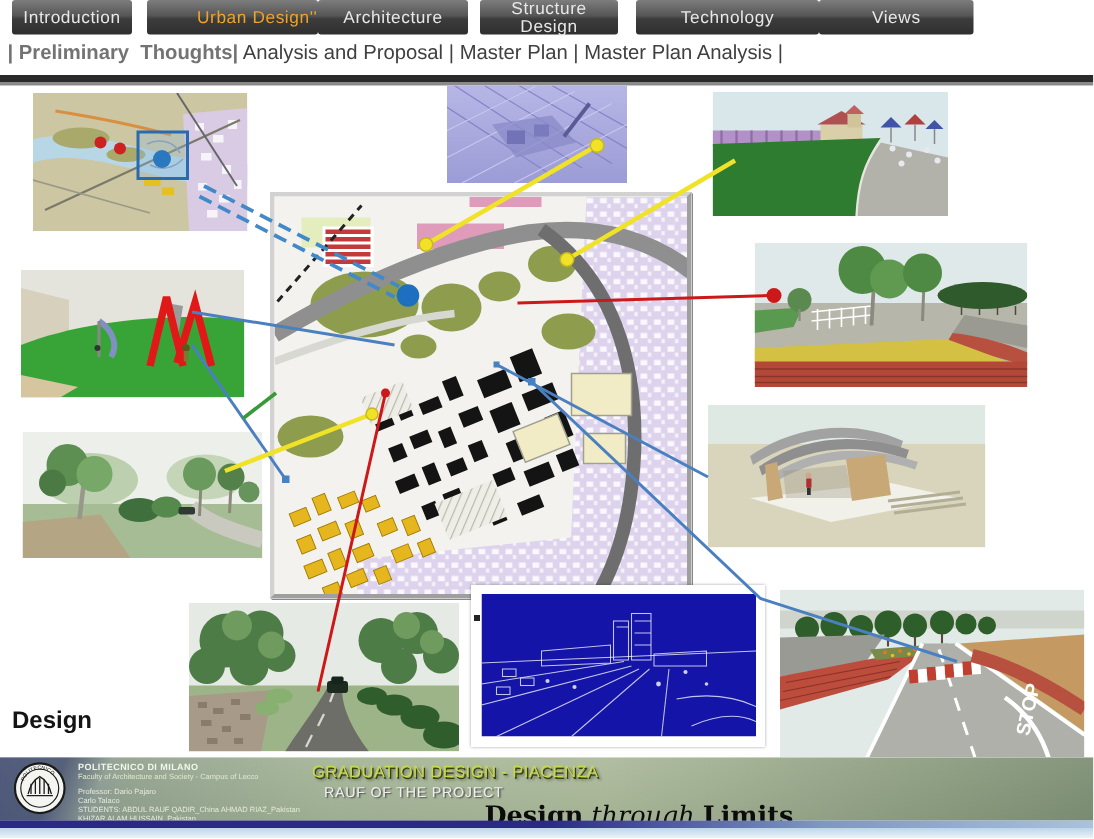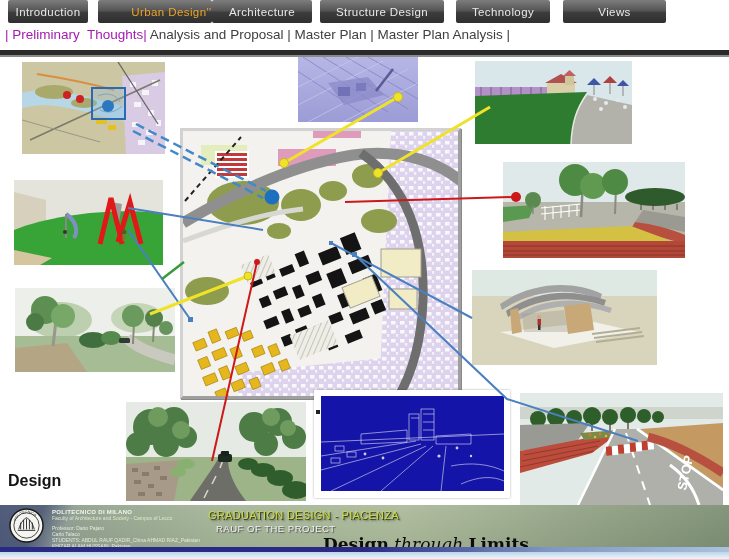--- a/index.html
+++ b/index.html
@@ -7,21 +7,21 @@
          font-family:"Liberation Sans",sans-serif;}
   
   #navbar{position:absolute;left:0;top:0;width:729px;height:23px;display:flex;}
   .tab{height:23px;border:0;cursor:pointer;color:#e8e8e8;font-size:11.5px;letter-spacing:.4px;
        font-family:"Liberation Sans",sans-serif;
        background:linear-gradient(#7d7d7d 0%,#565656 45%,#3c3c3c 55%,#2f2f2f 100%);
        border-radius:2px;padding:0;}
   .tab.active{color:#eda428;padding-left:33px;}
   
   #subnav{position:absolute;left:5px;top:27px;font-size:13.5px;white-space:pre;}
-  #subnav .hl{color:#a21caf;font-weight:normal;}
+  #subnav .hl{color:#737373;font-weight:bold;}
   #subnav .rest{color:#404040;}
   #divider{position:absolute;left:0;top:50px;width:729px;height:7px;
            background:linear-gradient(#2a2a2a 0 70%,#8a8a8a 70% 100%);}
   
   .im{position:absolute;overflow:hidden;}
   .im svg{display:block;}
   #masterplan{left:180px;top:128px;width:275px;height:265px;
       border:3px solid #d2d2d2;border-right-color:#9f9f9f;border-bottom-color:#9f9f9f;
       box-shadow:1px 1px 0 #888;}
   #bluewire-frame{left:314px;top:390px;width:196px;height:108px;background:#fff;
@@ -56,23 +56,23 @@
 </style>
 </head>
 <body>
 
 <div id="stage">
 
   <div id="navbar">
     <button class="tab" style="margin-left:8px;width:80px">Introduction</button>
     <button class="tab active" style="margin-left:10px;width:114px">Urban Design''</button>
     <button class="tab" style="width:100px">Architecture</button>
-    <button class="tab" style="margin-left:8px;width:124px">Structure Design</button>
-    <button class="tab" style="margin-left:12px;width:94px">Technology</button>
-    <button class="tab" style="margin-left:13px;width:103px">Views</button>
+    <button class="tab" style="margin-left:8px;width:92px">Structure Design</button>
+    <button class="tab" style="margin-left:12px;width:122px">Technology</button>
+    <button class="tab" style="width:103px">Views</button>
   </div>
 
   <div id="subnav"><span class="hl">| Preliminary  Thoughts|</span><span class="rest"> Analysis and Proposal | Master Plan | Master Plan Analysis |</span></div>
   <div id="divider"></div>
 
   <div class="im" style="left:22px;top:62px">
     <svg width="143" height="92" viewBox="0 0 143 92">
       <rect width="143" height="92" fill="#ccc6a2"></rect>
       <path d="M-5,40 C25,30 55,40 90,49 C112,55 128,50 145,56" fill="none" stroke="#b7d7e6" stroke-width="15"></path>
       <ellipse cx="32" cy="30" rx="19" ry="7" fill="#a9a96b"></ellipse>

